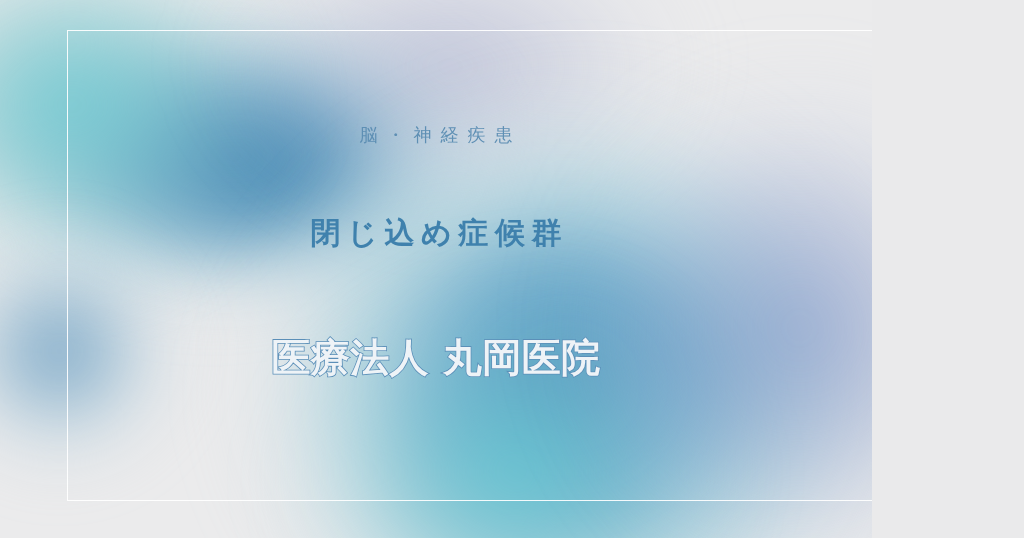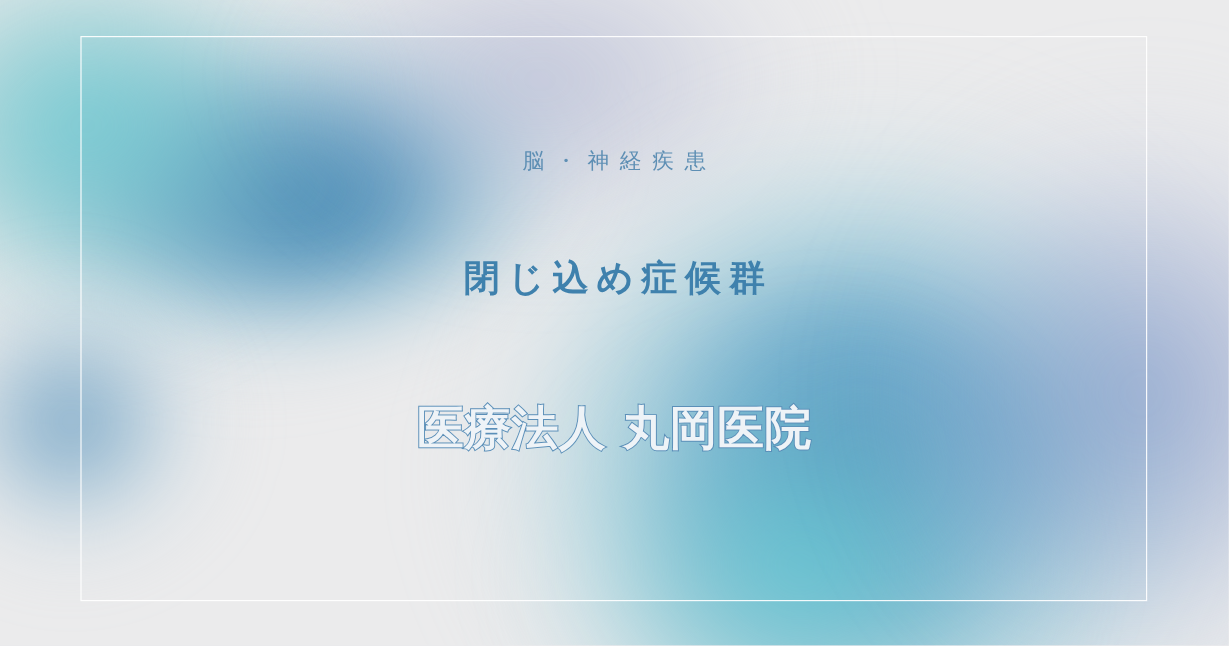--- a/index.html
+++ b/index.html
@@ -4,21 +4,21 @@
 <title>閉じ込め症候群 | 医療法人 丸岡医院</title>
 <style>
   html, body {
     margin: 0;
     padding: 0;
     background: #eaeaeb;
   }
 
   #stage {
     position: relative;
-    width: 1024px;
+    width: 872px;
     height: 538px;
     overflow: hidden;
     background: #ebebec;
     font-family: "DejaVu Sans", "Liberation Sans", sans-serif;
     -webkit-font-smoothing: antialiased;
   }
 
   
   .blob {
     position: absolute;

